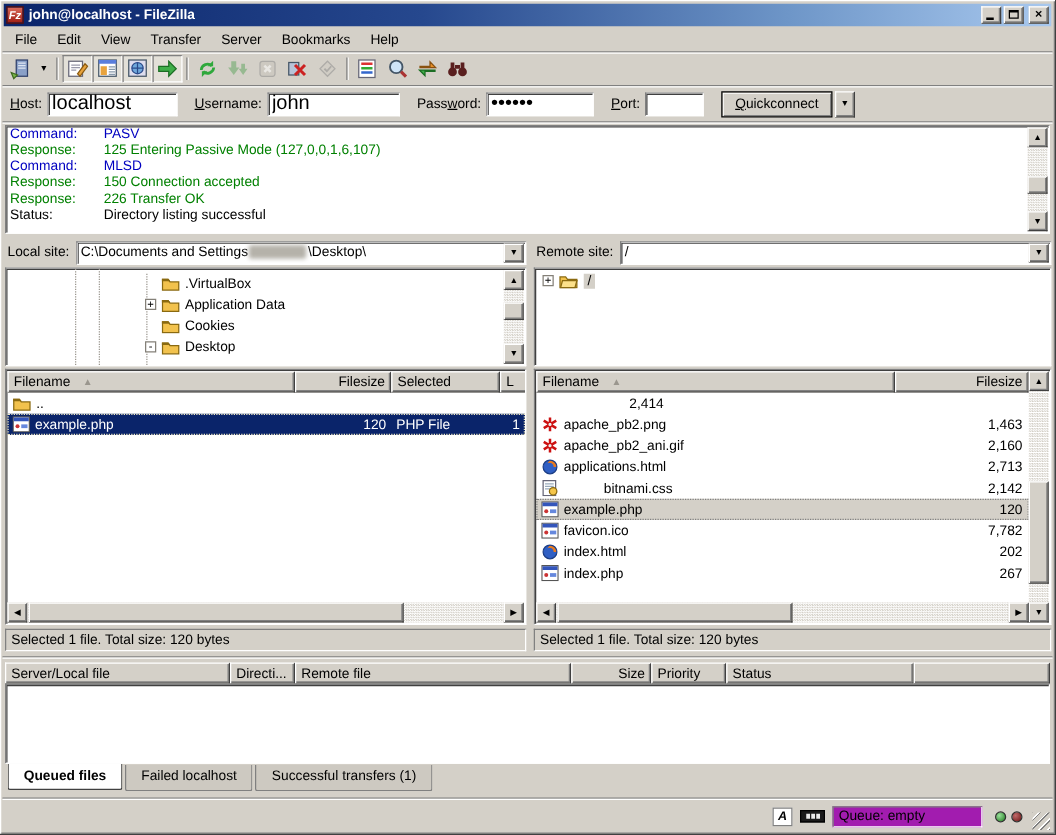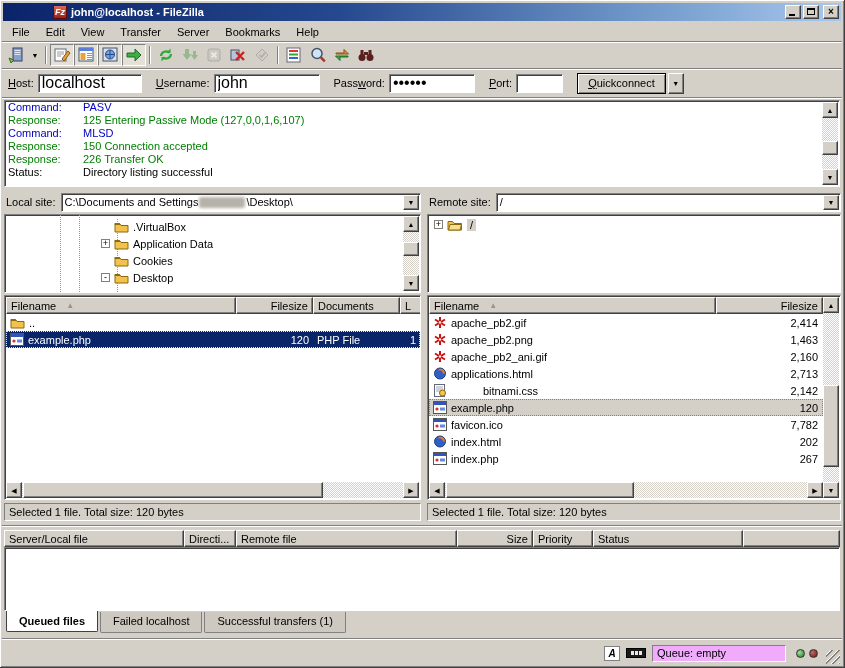--- a/index.html
+++ b/index.html
@@ -14,21 +14,21 @@
   .track{background-color:#fff;background-image:conic-gradient(#d4d0c8 25%,transparent 0 50%,#d4d0c8 0 75%,transparent 0);background-size:2px 2px;}
   .sbtn{position:absolute;width:16px;height:16px;background:#d4d0c8;border:1px solid #fff;
         border-right-color:#404040;border-bottom-color:#404040;box-shadow:inset -1px -1px 0 #808080;
         display:flex;align-items:center;justify-content:center;font-size:7px;line-height:1;color:#000;}
   .thumb{position:absolute;background:#d4d0c8;border:1px solid #fff;border-right-color:#404040;border-bottom-color:#404040;box-shadow:inset -1px -1px 0 #808080;}
   
   #titlebar{position:absolute;left:3px;top:3px;right:3px;height:18px;
     background:linear-gradient(90deg,#0a246a 0%,#26488e 40%,#6e96c8 75%,#a8c8ee 100%);
     display:flex;align-items:center;padding:0 2px;color:#fff;font-weight:bold;}
   #fz-icon{width:14px;height:14px;background:linear-gradient(#d96a5a,#a01f14);border:1px solid #5a0e08;
-    color:#fff;font-size:9px;font-weight:bold;font-style:italic;display:flex;align-items:center;justify-content:center;margin-right:4px;margin-left:48px;}
+    color:#fff;font-size:9px;font-weight:bold;font-style:italic;display:flex;align-items:center;justify-content:center;margin-right:4px;}
   .tbtn{width:16px;height:14px;margin-left:2px;background:#d4d0c8;border:1px solid #fff;
     border-right-color:#404040;border-bottom-color:#404040;box-shadow:inset -1px -1px 0 #808080;
     position:relative;display:inline-block;}
   .tbtn .min{position:absolute;left:3px;bottom:2px;width:6px;height:2px;background:#000;}
   .tbtn .max{position:absolute;left:3px;top:2px;width:8px;height:7px;border:1px solid #000;border-top:2px solid #000;}
   .tbtn .cls{position:absolute;left:0;top:0;right:0;bottom:0;color:#000;font-size:10px;font-weight:bold;text-align:center;line-height:12px;}
   
   #menubar{position:absolute;left:4px;top:23px;right:4px;height:17px;display:flex;align-items:center;}
   .menu-item{padding:1px 8px;cursor:default;}
   #toolbar{position:absolute;left:4px;top:43px;right:4px;height:24px;display:flex;align-items:center;}
@@ -98,22 +98,22 @@
   #queue-tabs{position:absolute;left:2px;top:84px;height:21px;display:flex;}
   .qtab{padding:3px 12px 2px;background:#cdc9c1;border:1px solid #808080;border-top:none;margin-right:2px;
     border-radius:0 0 2px 2px;color:#000;}
   .qtab.active{background:#fff;font-weight:bold;border-color:#404040;position:relative;top:-1px;padding-top:4px;}
   
   #statusbar{position:absolute;left:2px;right:2px;bottom:3px;height:22px;display:flex;align-items:center;justify-content:flex-end;padding-right:2px;}
   #ascii-ind{width:16px;height:15px;background:#fff;border:1px solid #808080;font-size:10px;font-style:italic;font-weight:bold;
     text-align:center;line-height:13px;margin-right:6px;}
   #badge-ind{width:20px;height:10px;background:#1a1a1a;border:1px solid #000;display:flex;align-items:center;justify-content:center;gap:1px;margin-right:6px;}
   #badge-ind i{display:block;width:3px;height:4px;background:#e8e8e8;}
-  #queue-status{width:134px;height:17px;border:1px solid #808080;border-right-color:#fff;border-bottom-color:#fff;
-    background:#f0abfc;display:flex;align-items:center;padding-left:4px;margin-right:10px;}
+  #queue-status{width:120px;height:17px;border:1px solid #808080;border-right-color:#fff;border-bottom-color:#fff;
+    background:#a21caf;display:flex;align-items:center;padding-left:4px;margin-right:10px;}
   .led{width:9px;height:9px;border-radius:50%;margin-right:4px;border:1px solid #303030;}
   .led.green{background:radial-gradient(circle at 35% 35%,#9ae09a,#1f7a1f);}
   .led.red{background:radial-gradient(circle at 35% 35%,#c06a6a,#6a1414);}
   #grip{width:14px;height:14px;margin-left:4px;align-self:flex-end;
     background:repeating-linear-gradient(135deg,transparent 0 3px,#fff 3px 4px,#808080 4px 5px);}
   svg{display:block;}
 </style>
 </head>
 <body>
 
@@ -309,21 +309,21 @@
       <span class="sitelabel">Local site:</span>
       <div class="combo">
         <span><span>C:\Documents and Settings</span><span class="blurname"></span><span>\Desktop\</span></span>
         <span class="drop">▼</span>
       </div>
     </div>
     <div class="treebox">
       <div class="vline" style="left:55px;"></div>
       <div class="vline" style="left:74px;"></div>
       <div class="vline" style="left:112px;top:4px;"></div>
-      <div style="position:absolute;left:96px;top:3px;right:18px;">
+      <div style="position:absolute;left:111px;top:3px;right:18px;">
         <div class="treerow">
           <span class="exp none"></span>
           <span class="ticon">
               <svg width="15" height="13">
                 <path d="M1 3.5h4.5L7 5.5h7v6.5H1z" fill="#f2c24d" stroke="#8a6a10"></path>
                 <path d="M1 3.5h4.5l.8 1H1z" fill="#fbe08a" stroke="#8a6a10"></path>
               </svg>
             </span>
           <span>.VirtualBox</span>
         </div>
@@ -368,21 +368,21 @@
     <div class="listbox">
       <div class="lhead">
         <span class="hcell" style="width:230px;">
             <span>Filename</span>
             <span class="sortarrow">▲</span>
           </span>
         <span class="hcell right" style="width:77px;">
             <span>Filesize</span>
           </span>
         <span class="hcell" style="width:87px;">
-            <span>Documents</span>
+            <span>Selected</span>
           </span>
         <span class="hcell" style="width:30px;">
             <span>L</span>
           </span>
       </div>
       <div class="lrows">
         <div class="frow">
           <span class="fcell" style="width:230px;">
               <span class="ticon">
                 <svg width="15" height="13">
@@ -447,33 +447,20 @@
         <span class="hcell" style="width:287px;">
             <span>Filename</span>
             <span class="sortarrow">▲</span>
           </span>
         <span class="hcell right" style="width:107px;">
             <span>Filesize</span>
           </span>
       </div>
       <div class="lrows" style="right:17px;">
         <div class="frow">
-          <span class="fcell" style="width:287px;">
-              <span class="ticon">
-                <svg width="14" height="13">
-                  <g stroke="#cc1111" stroke-width="2">
-                    <line x1="7" y1="1" x2="7" y2="12"></line>
-                    <line x1="2" y1="3.5" x2="12" y2="9.5"></line>
-                    <line x1="12" y1="3.5" x2="2" y2="9.5"></line>
-                  </g>
-                  <circle cx="7" cy="6.5" r="1.8" fill="#eee" stroke="#cc1111"></circle>
-                </svg>
-              </span>
-              <span>apache_pb2.gif</span>
-            </span>
           <span class="fcell right" style="width:106px;">2,414</span>
         </div>
         <div class="frow">
           <span class="fcell" style="width:287px;">
               <span class="ticon">
                 <svg width="14" height="13">
                   <g stroke="#cc1111" stroke-width="2">
                     <line x1="7" y1="1" x2="7" y2="12"></line>
                     <line x1="2" y1="3.5" x2="12" y2="9.5"></line>
                     <line x1="12" y1="3.5" x2="2" y2="9.5"></line>
@@ -607,21 +594,21 @@
     <div id="queue-head">
       <span class="hcell" style="width:180px;">
           <span>Server/Local file</span>
         </span>
       <span class="hcell" style="width:52px;">
           <span>Directi...</span>
         </span>
       <span class="hcell" style="width:221px;">
           <span>Remote file</span>
         </span>
-      <span class="hcell right" style="width:76px;">
+      <span class="hcell right" style="width:64px;">
           <span>Size</span>
         </span>
       <span class="hcell" style="width:60px;">
           <span>Priority</span>
         </span>
       <span class="hcell" style="width:150px;">
           <span>Status</span>
         </span>
       <span class="hcell" style="flex:1;"></span>
     </div>

